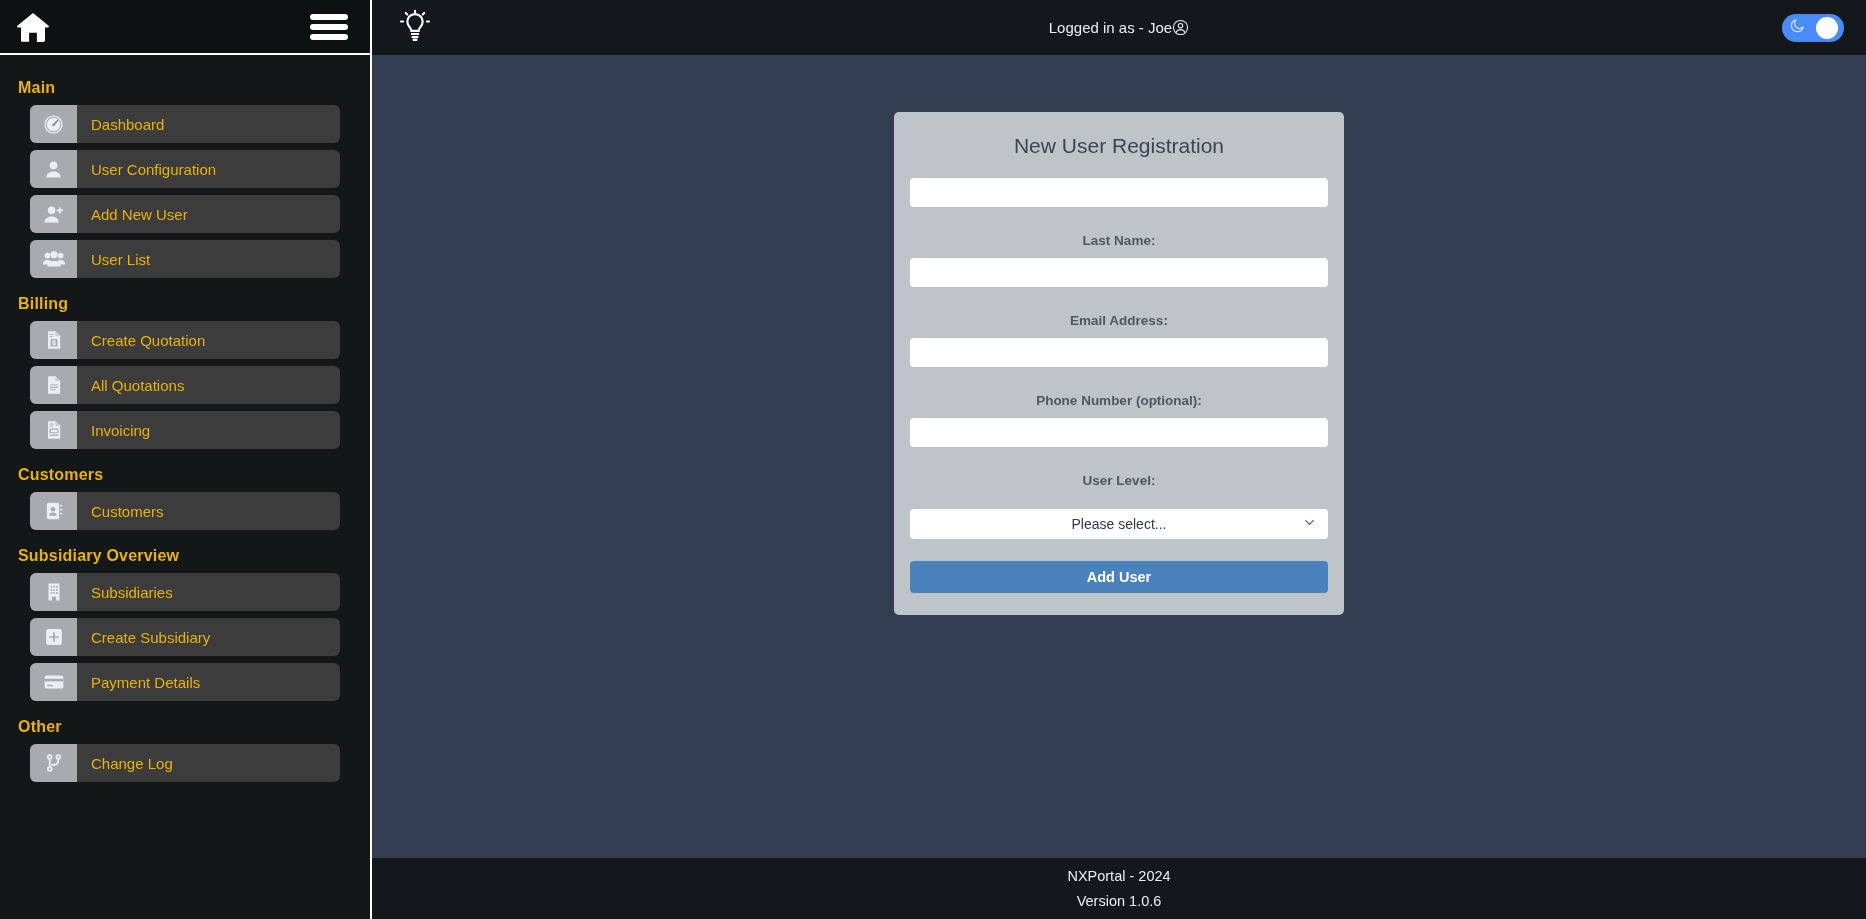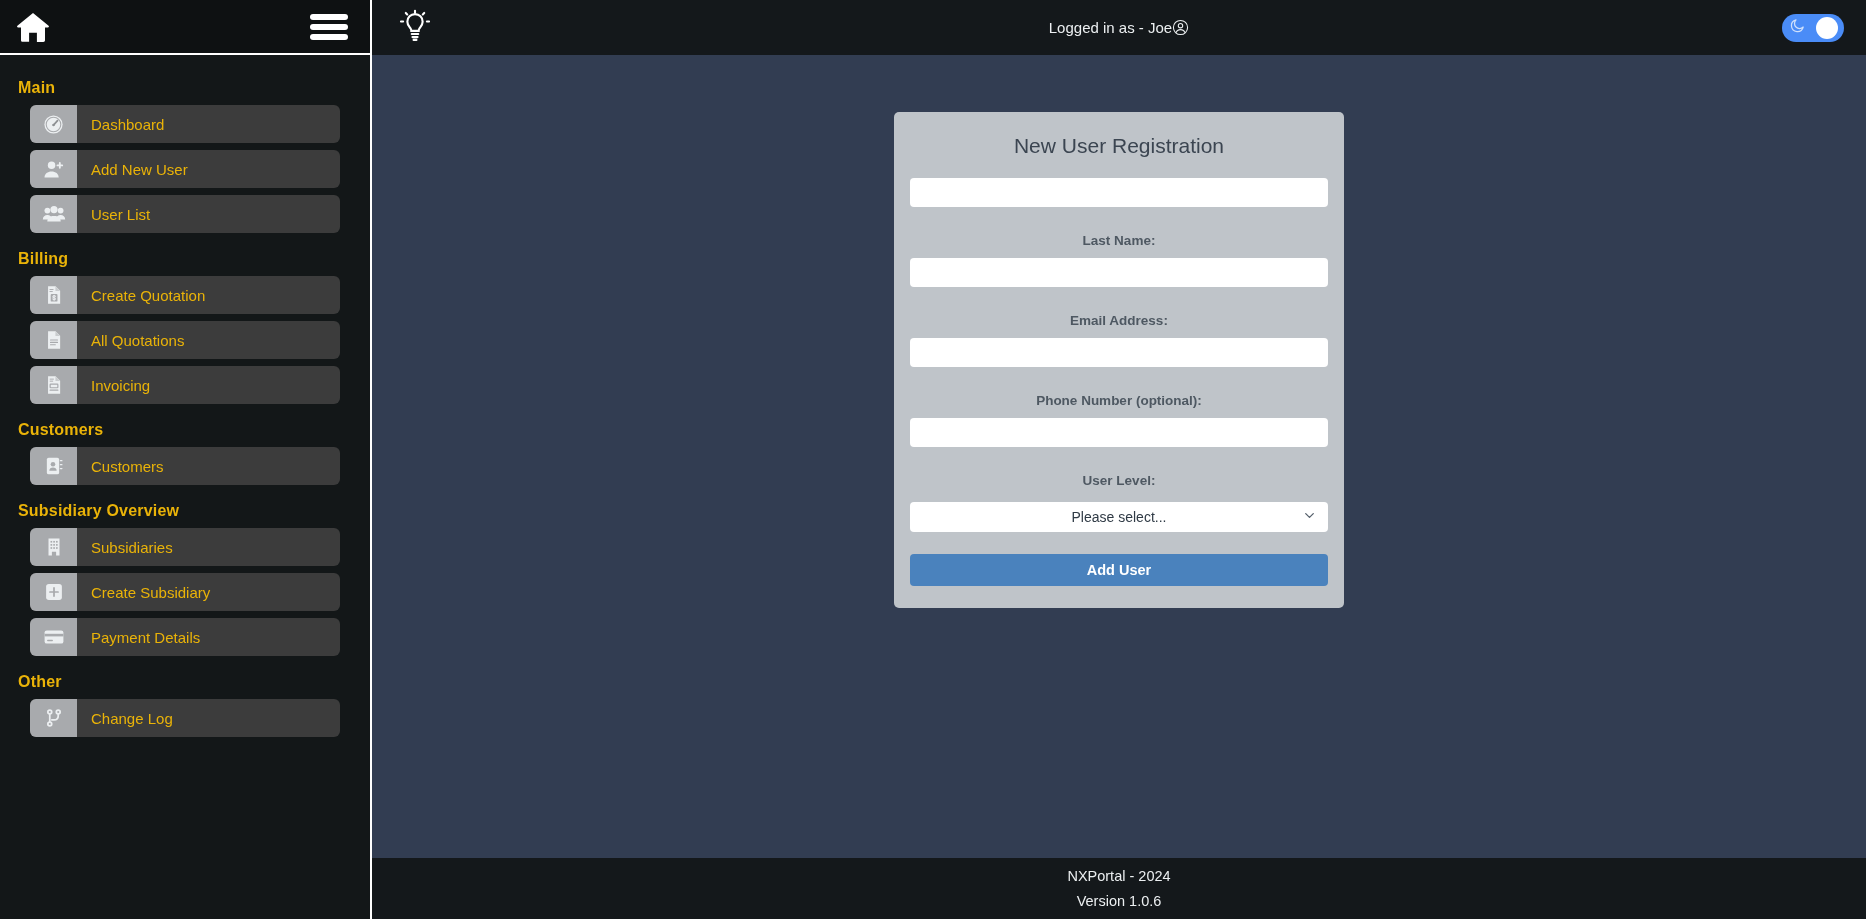--- a/index.html
+++ b/index.html
@@ -172,21 +172,21 @@
     background: #ffffff;
     font-family: "Liberation Sans", sans-serif;
     font-size: 14px;
     color: #333;
     padding: 0 10px;
     outline: none;
   }
   .select-wrap {
     position: relative;
     width: 418px;
-    margin: 4px auto 22px auto;
+    margin: 11px auto 22px auto;
   }
   .select-box {
     width: 418px;
     height: 30px;
     background: #ffffff;
     border-radius: 4px;
     display: flex;
     align-items: center;
     justify-content: center;
     font-size: 14px;
@@ -256,20 +256,29 @@
           <svg width="23" height="23" viewBox="0 0 24 24">
               <circle cx="12" cy="12" r="9.5" fill="#eceff1"></circle>
               <circle cx="12" cy="12" r="7.6" fill="none" stroke="#a8aaad" stroke-width="1.1"></circle>
               <path d="M12 12.6 16.2 8" stroke="#8e9194" stroke-width="1.8" stroke-linecap="round"></path>
               <circle cx="12" cy="12.6" r="1.3" fill="#8e9194"></circle>
             </svg>
         </span>
         <span class="nav-label">Dashboard</span>
       </div>
 
+      <div class="nav-item">
+        <span class="nav-icon-tile">
+          <svg width="23" height="23" viewBox="0 0 24 24" fill="#eceff1">
+              <circle cx="12" cy="7.7" r="4"></circle>
+              <path d="M4.4 20.4c0-4.2 3.4-6.4 7.6-6.4s7.6 2.2 7.6 6.4z"></path>
+            </svg>
+        </span>
+        <span class="nav-label">User Configuration</span>
+      </div>
 
       <div class="nav-item">
         <span class="nav-icon-tile">
           <svg width="23" height="23" viewBox="0 0 24 24" fill="#eceff1">
               <circle cx="10" cy="7.6" r="3.9"></circle>
               <path d="M2.6 20.4c0-4.2 3.3-6.4 7.4-6.4s7.4 2.2 7.4 6.4z"></path>
               <path d="M18.6 5.2v5M16.1 7.7h5" stroke="#eceff1" stroke-width="1.9" stroke-linecap="round"></path>
             </svg>
         </span>
         <span class="nav-label">Add New User</span>

